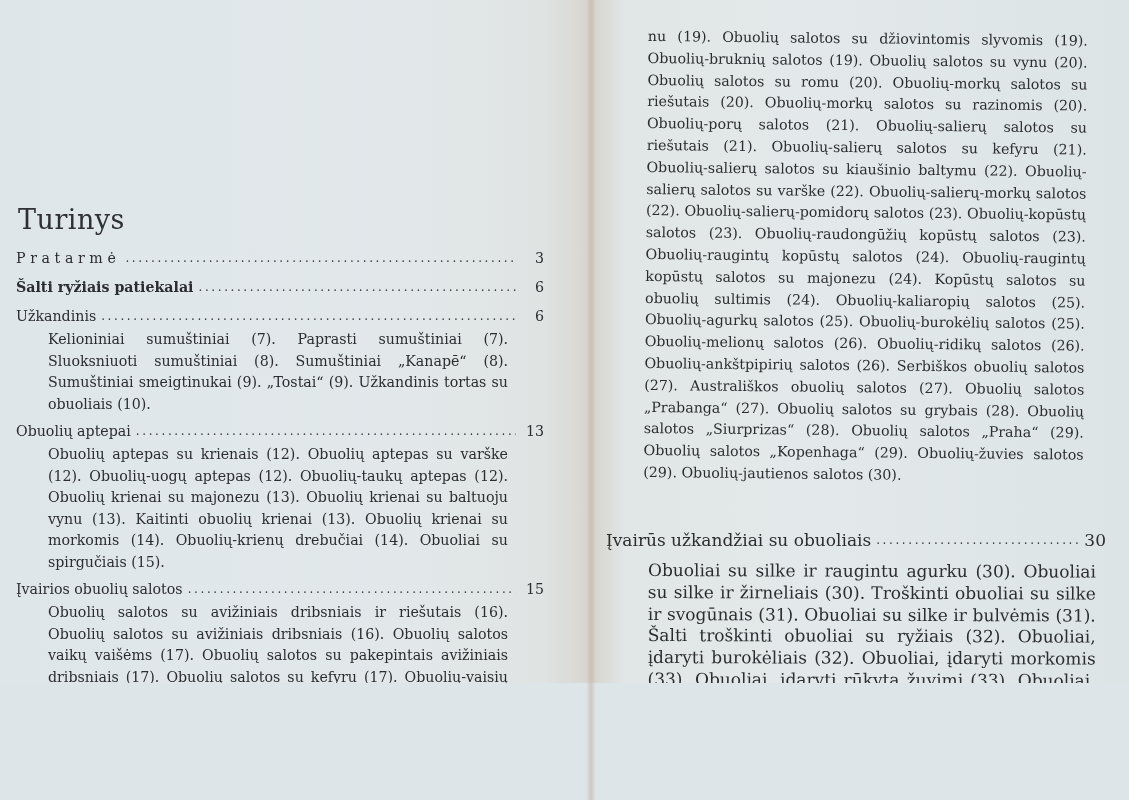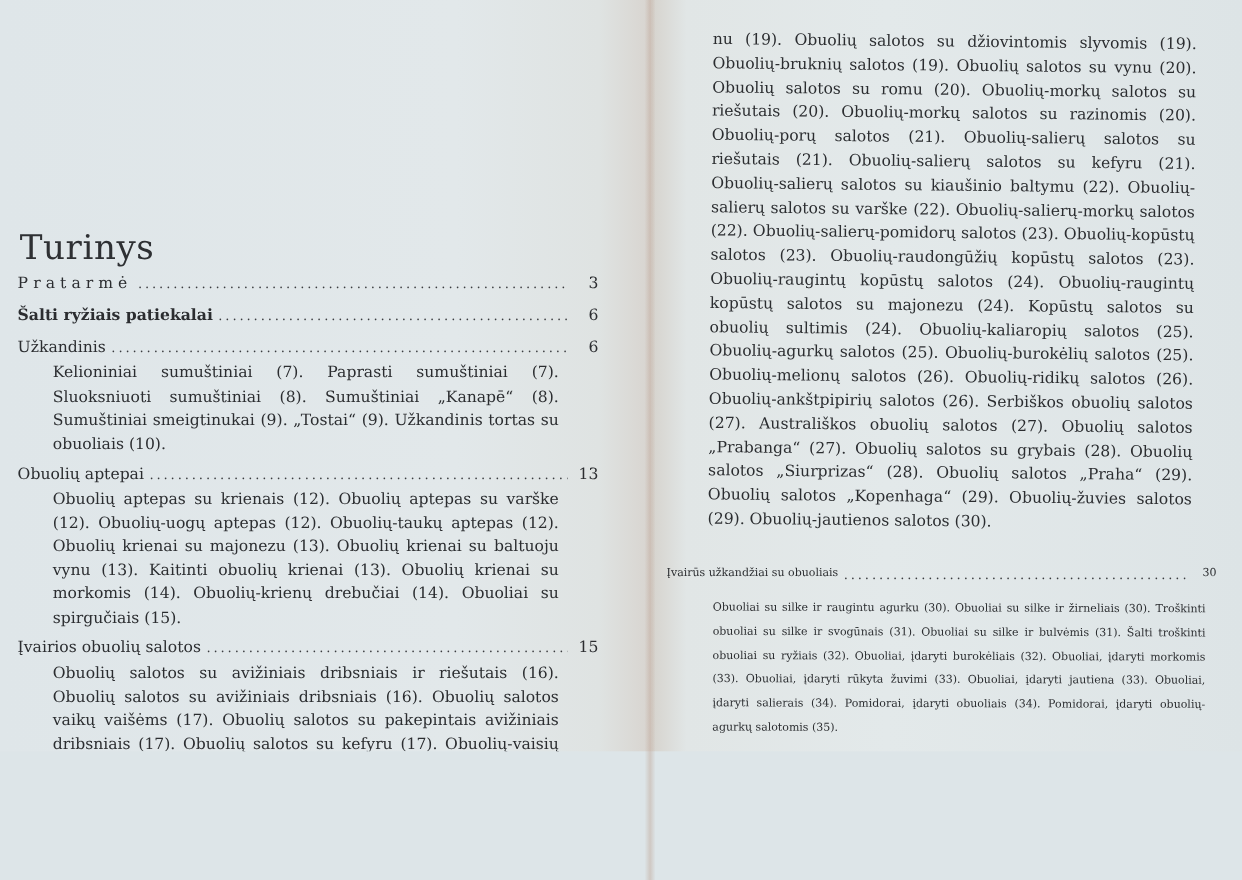--- a/index.html
+++ b/index.html
@@ -19,24 +19,24 @@
   .page-right {
     left:592px; width:537px;
     background:linear-gradient(90deg,#d6d3cd 0%,#e1e6e6 6%,#e3e9ea 40%,#dde4e6 100%);
   }
   .gutter {
     position:absolute; left:586px; top:0; width:10px; height:800px;
     background:linear-gradient(90deg,rgba(190,170,155,0.0),rgba(190,165,150,0.45),rgba(190,170,155,0.0));
   }
   .title {
     position:absolute; left:18px; top:186px;
-    font-size:31px; font-weight:normal; letter-spacing:0.5px; color:#2e3033;
+    font-size:27px; font-weight:normal; letter-spacing:0.5px; color:#2e3033;
   }
   .toc { position:absolute; left:16px; top:248px; width:528px; font-size:14.2px; }
-  .toc-right { position:absolute; left:14px; top:512px; width:500px; font-size:10px; }
+  .toc-right { position:absolute; left:14px; top:530px; width:500px; font-size:17px; }
   .entry {
     display:flex; align-items:center; line-height:20px;
   }
   .entry .label { white-space:nowrap; }
   .entry .dots {
     flex:1; overflow:hidden; white-space:nowrap; margin:0 6px 0 5px;
     letter-spacing:2.6px; color:#3a3c3f; font-size:12px;
   }
   .entry .dots::before {
     content:"........................................................................................................................................";

